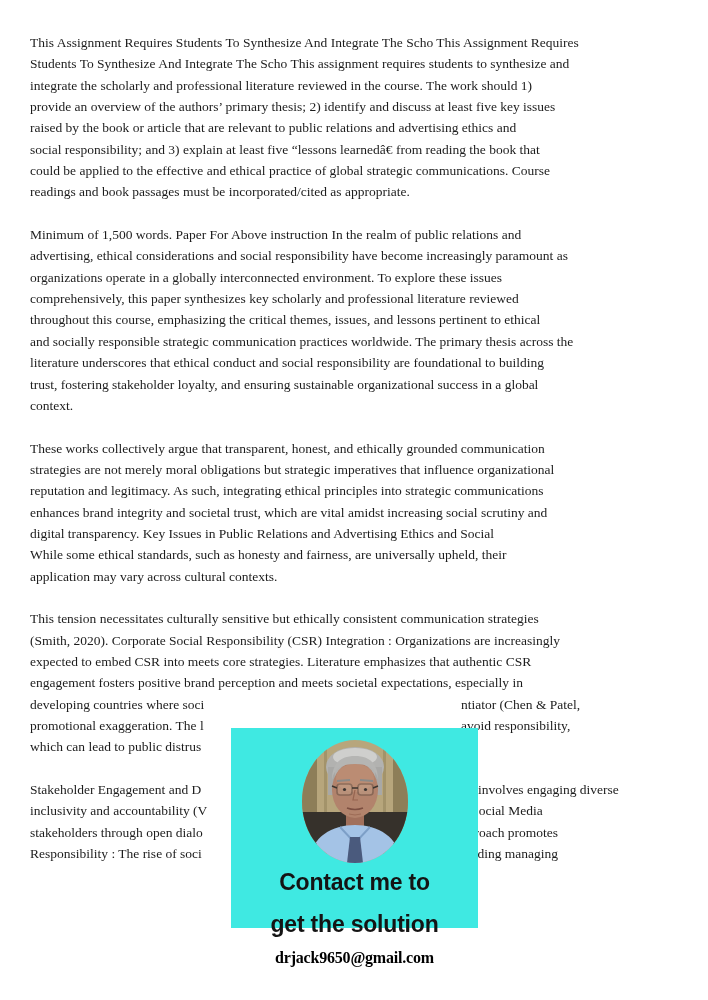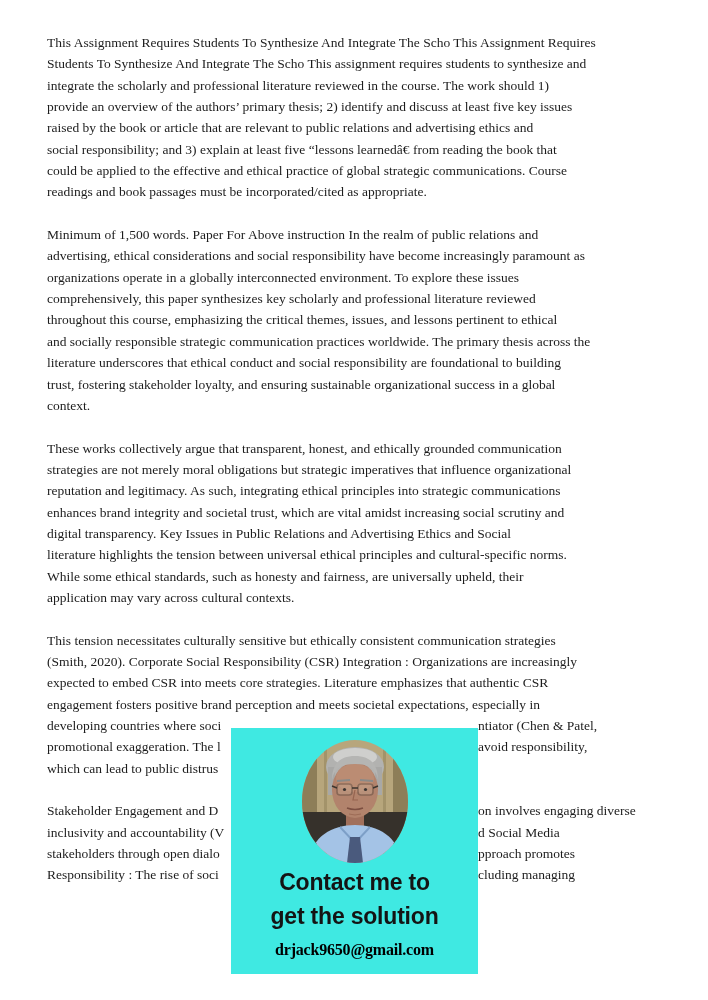--- a/index.html
+++ b/index.html
@@ -1,31 +1,31 @@
 <!DOCTYPE html>
 <html><head>
 <meta charset="utf-8">
 <style>
   html,body{margin:0;padding:0;}
   body{
     width:708px;height:1000px;background:#ffffff;position:relative;
     font-family:"Liberation Serif", serif;overflow:hidden;
   }
   .doc{
-    position:absolute;left:47px;top:32px;width:624px;
+    position:absolute;left:30px;top:32px;width:624px;
     color:#1c1c1c;font-size:13.5px;
   }
   .line{
     height:21.35px;line-height:21.35px;white-space:nowrap;position:relative;
   }
   .line .right{position:absolute;left:431px;top:0;}
   .pgap{height:21.35px;}
 
   .overlay{
-    position:absolute;left:231px;top:728px;width:247px;height:246px;
+    position:absolute;left:231px;top:728px;width:247px;height:200px;
     background:#3fe9e2;text-align:center;z-index:5;
   }
   .photo{width:106px;height:123px;margin:12px auto 0 auto;display:block;}
   .ad-heading{
     margin-top:4px;
     font-family:"Liberation Sans", sans-serif;font-weight:bold;
     font-size:23px;line-height:30px;color:#141414;letter-spacing:-0.2px;
   }
   .ad-email{
     margin-top:5px;
@@ -62,21 +62,20 @@
     <div class="line">context.</div>
   </div>
   <div class="pgap"></div>
 
   <div>
     <div class="line">These works collectively argue that transparent, honest, and ethically grounded communication</div>
     <div class="line">strategies are not merely moral obligations but strategic imperatives that influence organizational</div>
     <div class="line">reputation and legitimacy. As such, integrating ethical principles into strategic communications</div>
     <div class="line">enhances brand integrity and societal trust, which are vital amidst increasing social scrutiny and</div>
     <div class="line">digital transparency. Key Issues in Public Relations and Advertising Ethics and Social</div>
-    <div class="line">literature highlights the tension between universal ethical principles and cultural-specific norms.</div>
     <div class="line">While some ethical standards, such as honesty and fairness, are universally upheld, their</div>
     <div class="line">application may vary across cultural contexts.</div>
   </div>
   <div class="pgap"></div>
 
   <div>
     <div class="line">This tension necessitates culturally sensitive but ethically consistent communication strategies</div>
     <div class="line">(Smith, 2020). Corporate Social Responsibility (CSR) Integration : Organizations are increasingly</div>
     <div class="line">expected to embed CSR into meets core strategies. Literature emphasizes that authentic CSR</div>
     <div class="line">engagement fosters positive brand perception and meets societal expectations, especially in</div>
@@ -148,15 +147,15 @@
       <path d="M 50,48 L 56,48" stroke="#3c352e" stroke-width="1.6" fill="none"></path>
       <path d="M 35,48 L 30,46 M 71,48 L 76,46" stroke="#3c352e" stroke-width="1.4" fill="none"></path>
       <circle cx="42.5" cy="49.5" r="1.6" fill="#3a3330"></circle>
       <circle cx="63.5" cy="49.5" r="1.6" fill="#3a3330"></circle>
       <path d="M 53,50 L 51,60 L 56,60" fill="none" stroke="#96644f" stroke-width="1.2"></path>
       <path d="M 45,68 Q 53,71 61,68" fill="none" stroke="#7d4f41" stroke-width="1.6"></path>
       <path d="M 47,74 Q 53,76 59,74" fill="none" stroke="#9c6b55" stroke-width="1"></path>
     </g>
   </svg>
   <div class="ad-heading">Contact me to</div>
-  <div class="ad-heading" style="margin-top:4px;">get the solution</div>
+  <div class="ad-heading" style="margin-top:12px;">get the solution</div>
   <div class="ad-email">drjack9650@gmail.com</div>
 </div>
 
 </body></html>

